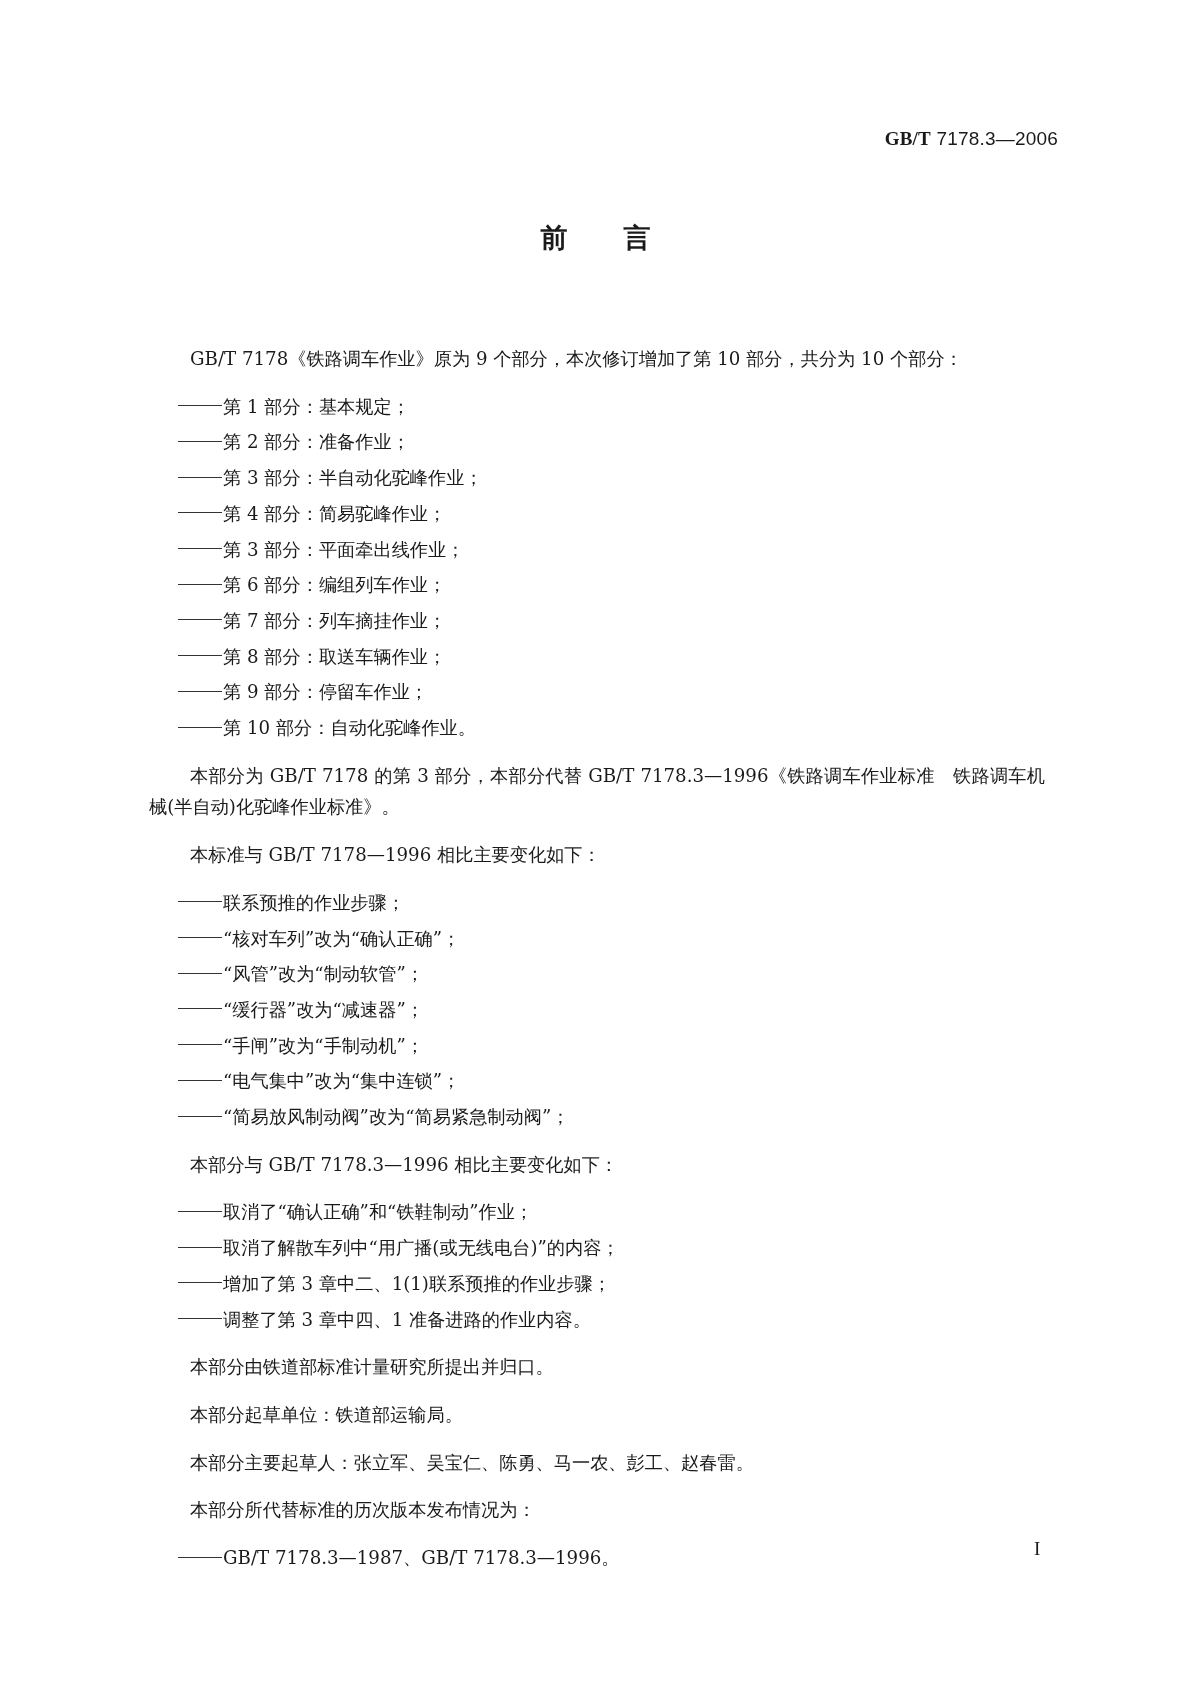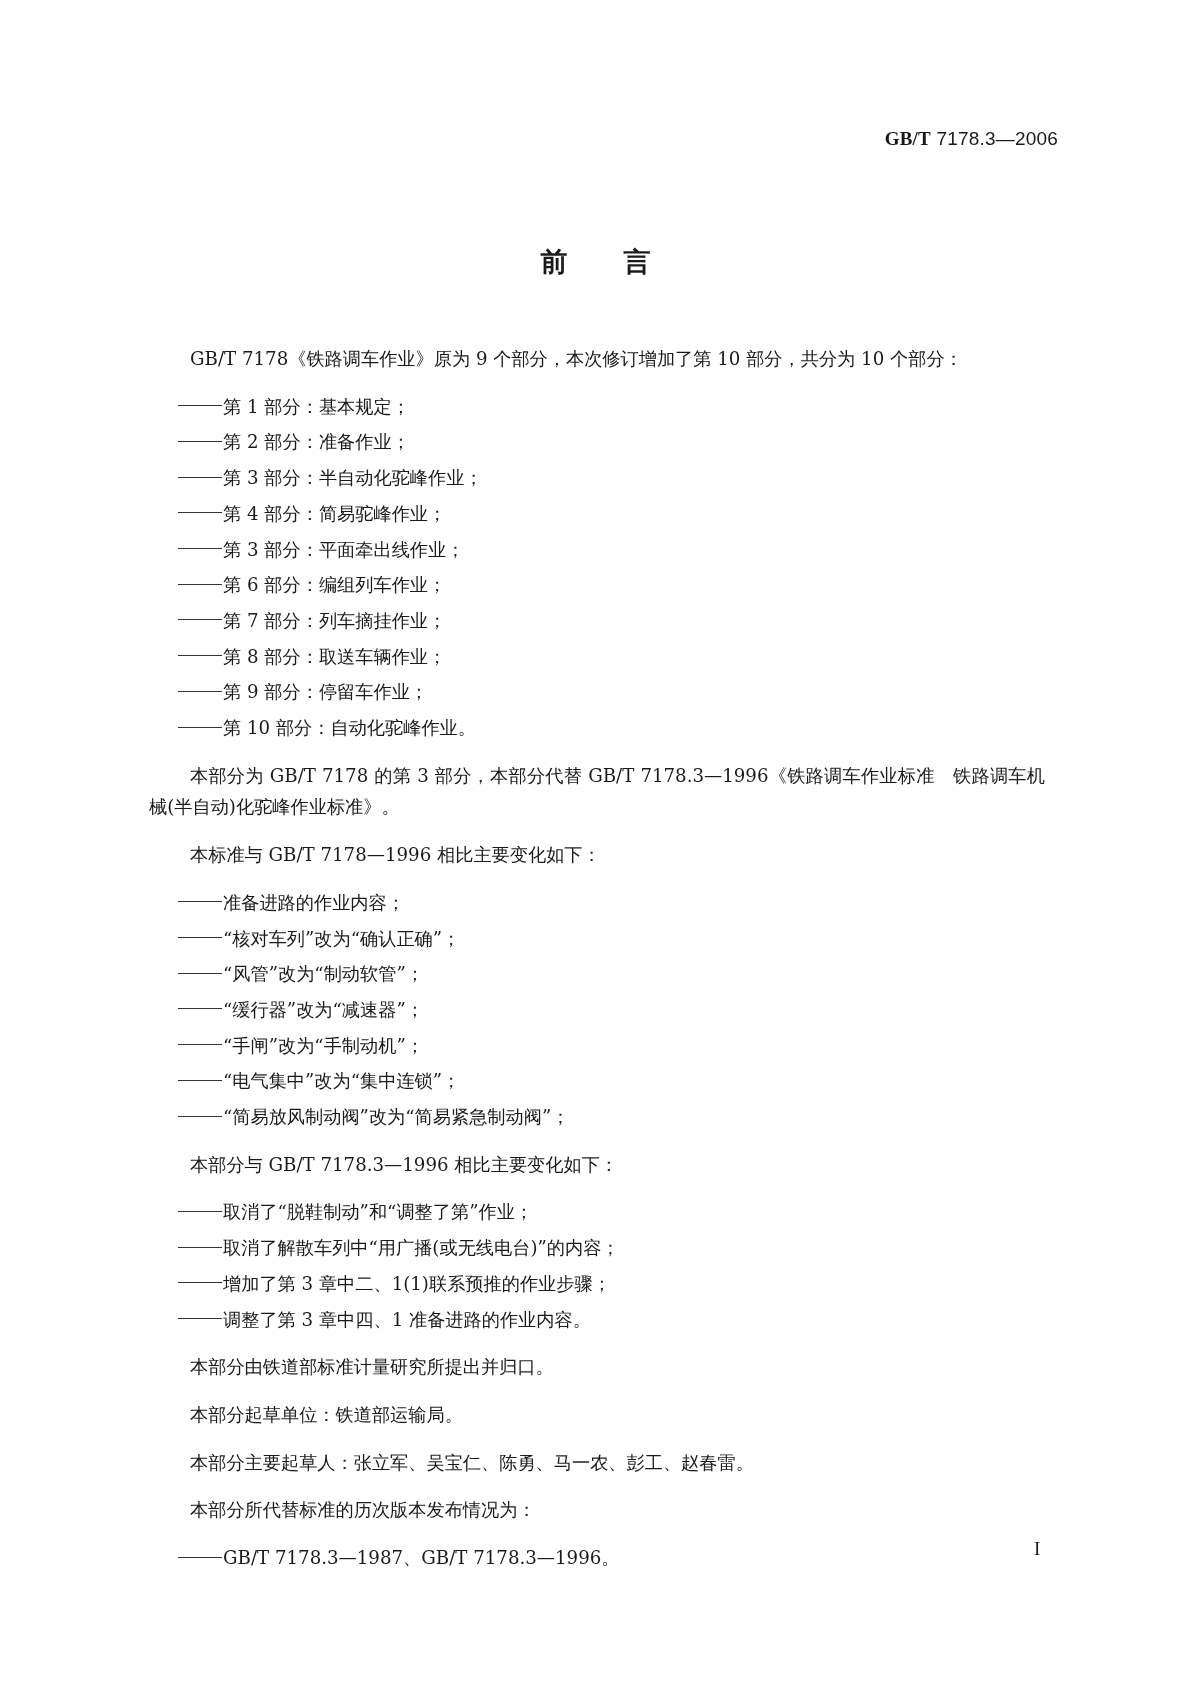--- a/index.html
+++ b/index.html
@@ -1,21 +1,21 @@
 <!DOCTYPE html>
 <html><head>
 <meta charset="utf-8">
 <style>
   html, body { margin: 0; padding: 0; background: #ffffff; }
   body { width: 1191px; height: 1684px; position: relative; overflow: hidden;
          font-family: "DejaVu Serif", "Liberation Serif", serif; color: #1a1a1a; }
   .std-no { position: absolute; top: 128px; right: 133px; font-size: 19px;
             font-family: "Liberation Sans", "DejaVu Sans", sans-serif; letter-spacing: 0.2px; }
   .std-no b { font-family: "Liberation Serif", serif; font-weight: bold; margin-left: 24px; }
-  .title { position: absolute; top: 244px; left: 0; width: 100%; text-align: center;
+  .title { position: absolute; top: 220px; left: 0; width: 100%; text-align: center;
            font-family: "DejaVu Sans", sans-serif; font-weight: bold; font-size: 27px; letter-spacing: 56px;
            text-indent: 56px; }
   .body { position: absolute; top: 327px; left: 133px; width: 928px; font-size: 18.2px; line-height: 31.7px; }
   .p { margin: 16px; text-indent: 41px; white-space: nowrap; }
   .p.wrap { white-space: normal; text-align: justify; text-align-last: left; }
   .li { margin: 4px; padding-left: 41px; white-space: nowrap; }
   .dash { display: inline-block; width: 44px; height: 1px; background: #333; vertical-align: middle; margin-right: 1px; position: relative; top: -2px; }
   .page-no { position: absolute; top: 1538px; left: 1034px; font-size: 19px; font-family: "Liberation Serif", serif; }
 </style>
 </head>
@@ -35,30 +35,30 @@
   <p class="li"><span class="dash"></span><span>第 3 部分：平面牵出线作业；</span></p>
   <p class="li"><span class="dash"></span><span>第 6 部分：编组列车作业；</span></p>
   <p class="li"><span class="dash"></span><span>第 7 部分：列车摘挂作业；</span></p>
   <p class="li"><span class="dash"></span><span>第 8 部分：取送车辆作业；</span></p>
   <p class="li"><span class="dash"></span><span>第 9 部分：停留车作业；</span></p>
   <p class="li"><span class="dash"></span><span>第 10 部分：自动化驼峰作业。</span></p>
 
   <p class="p wrap">本部分为 GB/T 7178 的第 3 部分，本部分代替 GB/T 7178.3—1996《铁路调车作业标准　铁路调车机械(半自动)化驼峰作业标准》。</p>
 
   <p class="p">本标准与 GB/T 7178—1996 相比主要变化如下：</p>
-  <p class="li"><span class="dash"></span><span>准备进路的作业内容；</span></p>
+  <p class="li"><span class="dash"></span><span>联系预推的作业步骤；</span></p>
   <p class="li"><span class="dash"></span><span>“核对车列”改为“确认正确”；</span></p>
   <p class="li"><span class="dash"></span><span>“风管”改为“制动软管”；</span></p>
   <p class="li"><span class="dash"></span><span>“缓行器”改为“减速器”；</span></p>
   <p class="li"><span class="dash"></span><span>“手闸”改为“手制动机”；</span></p>
   <p class="li"><span class="dash"></span><span>“电气集中”改为“集中连锁”；</span></p>
   <p class="li"><span class="dash"></span><span>“简易放风制动阀”改为“简易紧急制动阀”；</span></p>
 
   <p class="p">本部分与 GB/T 7178.3—1996 相比主要变化如下：</p>
-  <p class="li"><span class="dash"></span><span>取消了“脱鞋制动”和“调整了第”作业；</span></p>
+  <p class="li"><span class="dash"></span><span>取消了“确认正确”和“铁鞋制动”作业；</span></p>
   <p class="li"><span class="dash"></span><span>取消了解散车列中“用广播(或无线电台)”的内容；</span></p>
   <p class="li"><span class="dash"></span><span>增加了第 3 章中二、1(1)联系预推的作业步骤；</span></p>
   <p class="li"><span class="dash"></span><span>调整了第 3 章中四、1 准备进路的作业内容。</span></p>
 
   <p class="p">本部分由铁道部标准计量研究所提出并归口。</p>
   <p class="p">本部分起草单位：铁道部运输局。</p>
   <p class="p">本部分主要起草人：张立军、吴宝仁、陈勇、马一农、彭工、赵春雷。</p>
   <p class="p">本部分所代替标准的历次版本发布情况为：</p>
   <p class="li"><span class="dash"></span><span>GB/T 7178.3—1987、GB/T 7178.3—1996。</span></p>
 </div>

